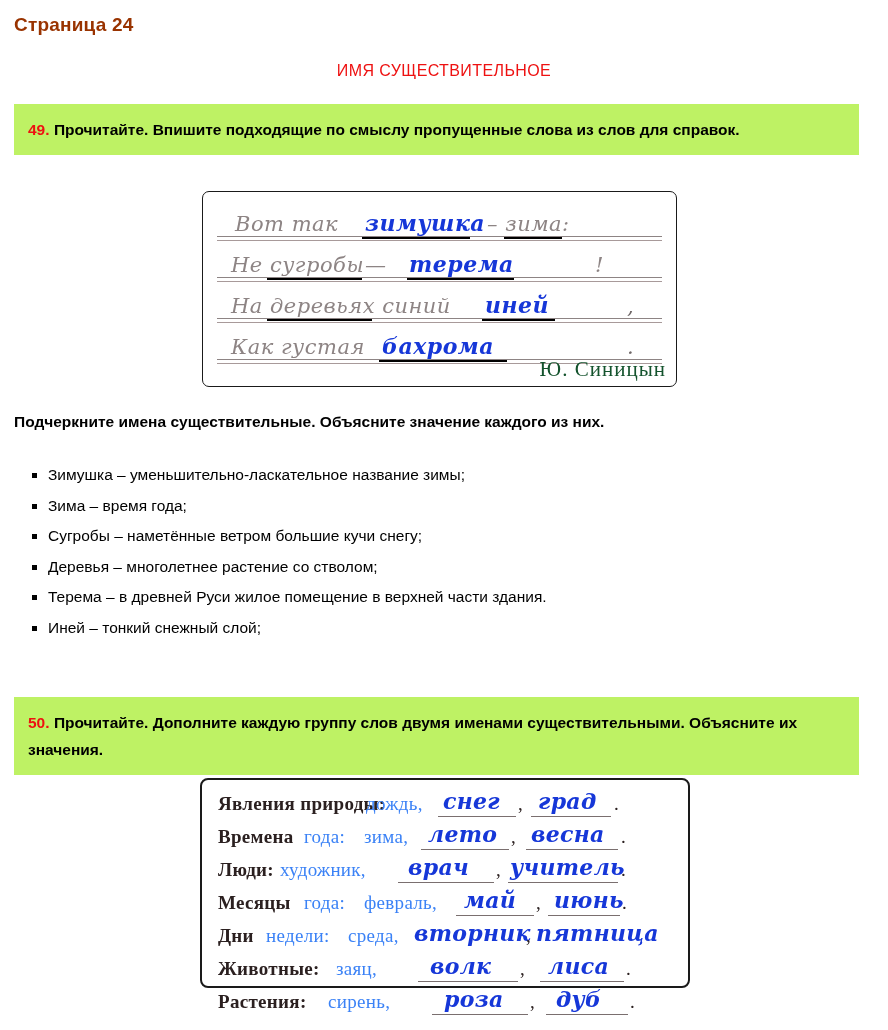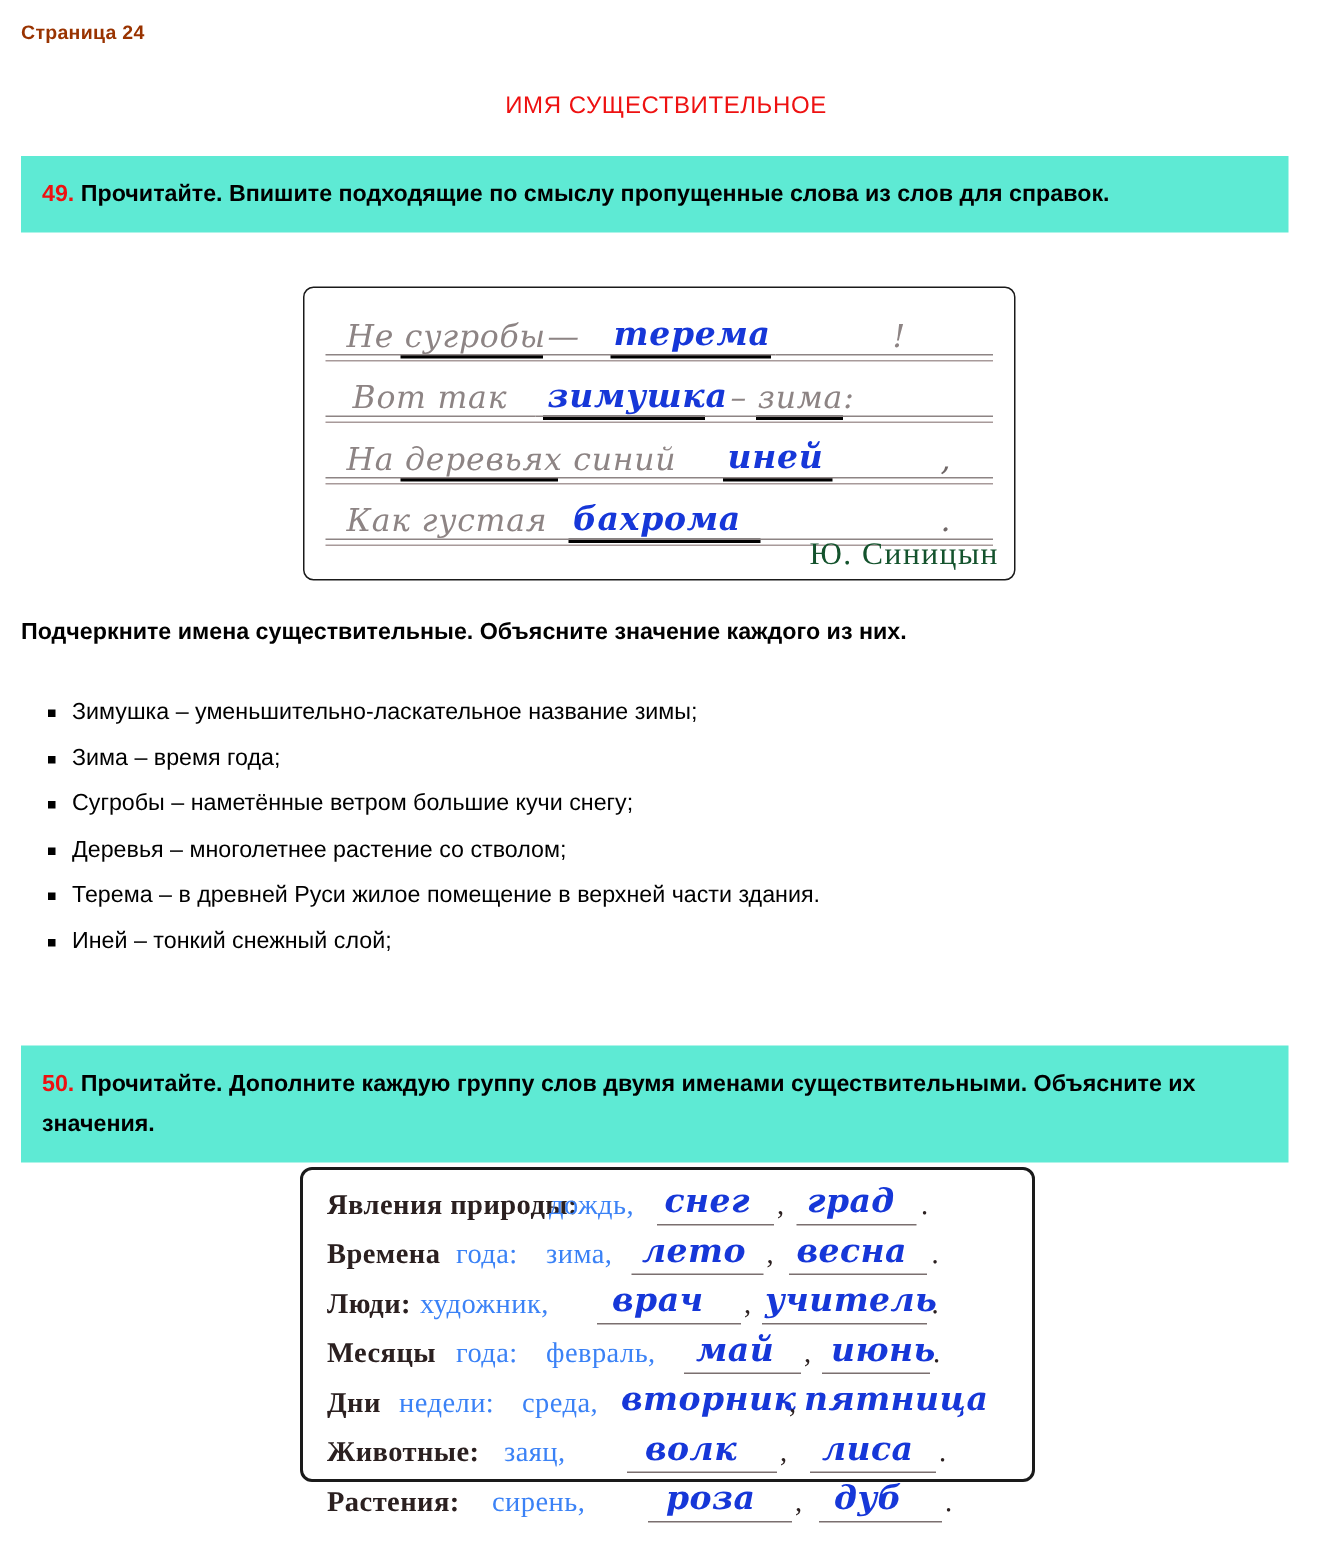--- a/index.html
+++ b/index.html
@@ -14,21 +14,21 @@
     font-family: "Liberation Sans", sans-serif;
     color: #000000;
     overflow: hidden;
   }
 
   
   .page-title {
     position: absolute;
     left: 14px;
     top: 14px;
-    font-size: 13px;
+    font-size: 19px;
     font-weight: bold;
     color: #993300;
     letter-spacing: 0.2px;
   }
 
   .section-heading {
     position: absolute;
     left: 0;
     right: 0;
     top: 62px;
@@ -36,21 +36,21 @@
     font-size: 16px;
     color: #ee1111;
     letter-spacing: 0.4px;
   }
 
   
   .task-banner {
     position: absolute;
     left: 14px;
     width: 845px;
-    background: #5eead4;
+    background: #bef264;
     box-sizing: border-box;
     padding: 12px 14px 12px 14px;
     font-size: 15.5px;
     font-weight: bold;
     line-height: 1.75;
   }
   .task-banner .num {
     color: #ee1111;
     font-weight: bold;
   }
@@ -233,44 +233,44 @@
 <div class="page-title">Страница 24</div>
 
 <div class="section-heading">ИМЯ СУЩЕСТВИТЕЛЬНОЕ</div>
 
 <div class="task-banner" id="task-49">
   <span class="num">49.</span>
   <span>Прочитайте. Впишите подходящие по смыслу пропущенные слова из слов для справок.</span>
 </div>
 
 <div class="work-box" id="poem-box">
+
+  <div class="poem-line">
+    <span class="hw printed" style="left:18px;">Вот так</span>
+    <span class="blank-rule" style="left:0px; width:140px;"></span>
+    <span class="hw pen" style="left:148px;">зимушка</span>
+    <span class="noun-underline" style="left:145px; width:108px;"></span>
+    <span class="blank-rule" style="left:140px; width:125px;"></span>
+    <span class="hw printed" style="left:270px;">– зима:</span>
+    <span class="noun-underline" style="left:287px; width:58px;"></span>
+    <span class="blank-rule" style="left:265px; width:180px;"></span>
+  </div>
 
   <div class="poem-line">
     <span class="hw printed" style="left:14px;">Не сугробы</span>
     <span class="noun-underline" style="left:50px; width:95px;"></span>
     <span class="hw printed" style="left:148px;">—</span>
     <span class="hw pen" style="left:192px;">терема</span>
     <span class="noun-underline" style="left:190px; width:107px;"></span>
     <span class="blank-rule" style="left:0px; width:300px;"></span>
     <span class="hw printed" style="left:378px;">!</span>
     <span class="blank-rule" style="left:300px; width:145px;"></span>
   </div>
 
   <div class="poem-line">
-    <span class="hw printed" style="left:18px;">Вот так</span>
-    <span class="blank-rule" style="left:0px; width:140px;"></span>
-    <span class="hw pen" style="left:148px;">зимушка</span>
-    <span class="noun-underline" style="left:145px; width:108px;"></span>
-    <span class="blank-rule" style="left:140px; width:125px;"></span>
-    <span class="hw printed" style="left:270px;">– зима:</span>
-    <span class="noun-underline" style="left:287px; width:58px;"></span>
-    <span class="blank-rule" style="left:265px; width:180px;"></span>
-  </div>
-
-  <div class="poem-line">
     <span class="hw printed" style="left:14px;">На деревьях синий</span>
     <span class="noun-underline" style="left:50px; width:105px;"></span>
     <span class="hw pen" style="left:268px;">иней</span>
     <span class="noun-underline" style="left:265px; width:73px;"></span>
     <span class="blank-rule" style="left:0px; width:445px;"></span>
     <span class="punct" style="left:410px;">,</span>
   </div>
 
   <div class="poem-line">
     <span class="hw printed" style="left:14px;">Как густая</span>

